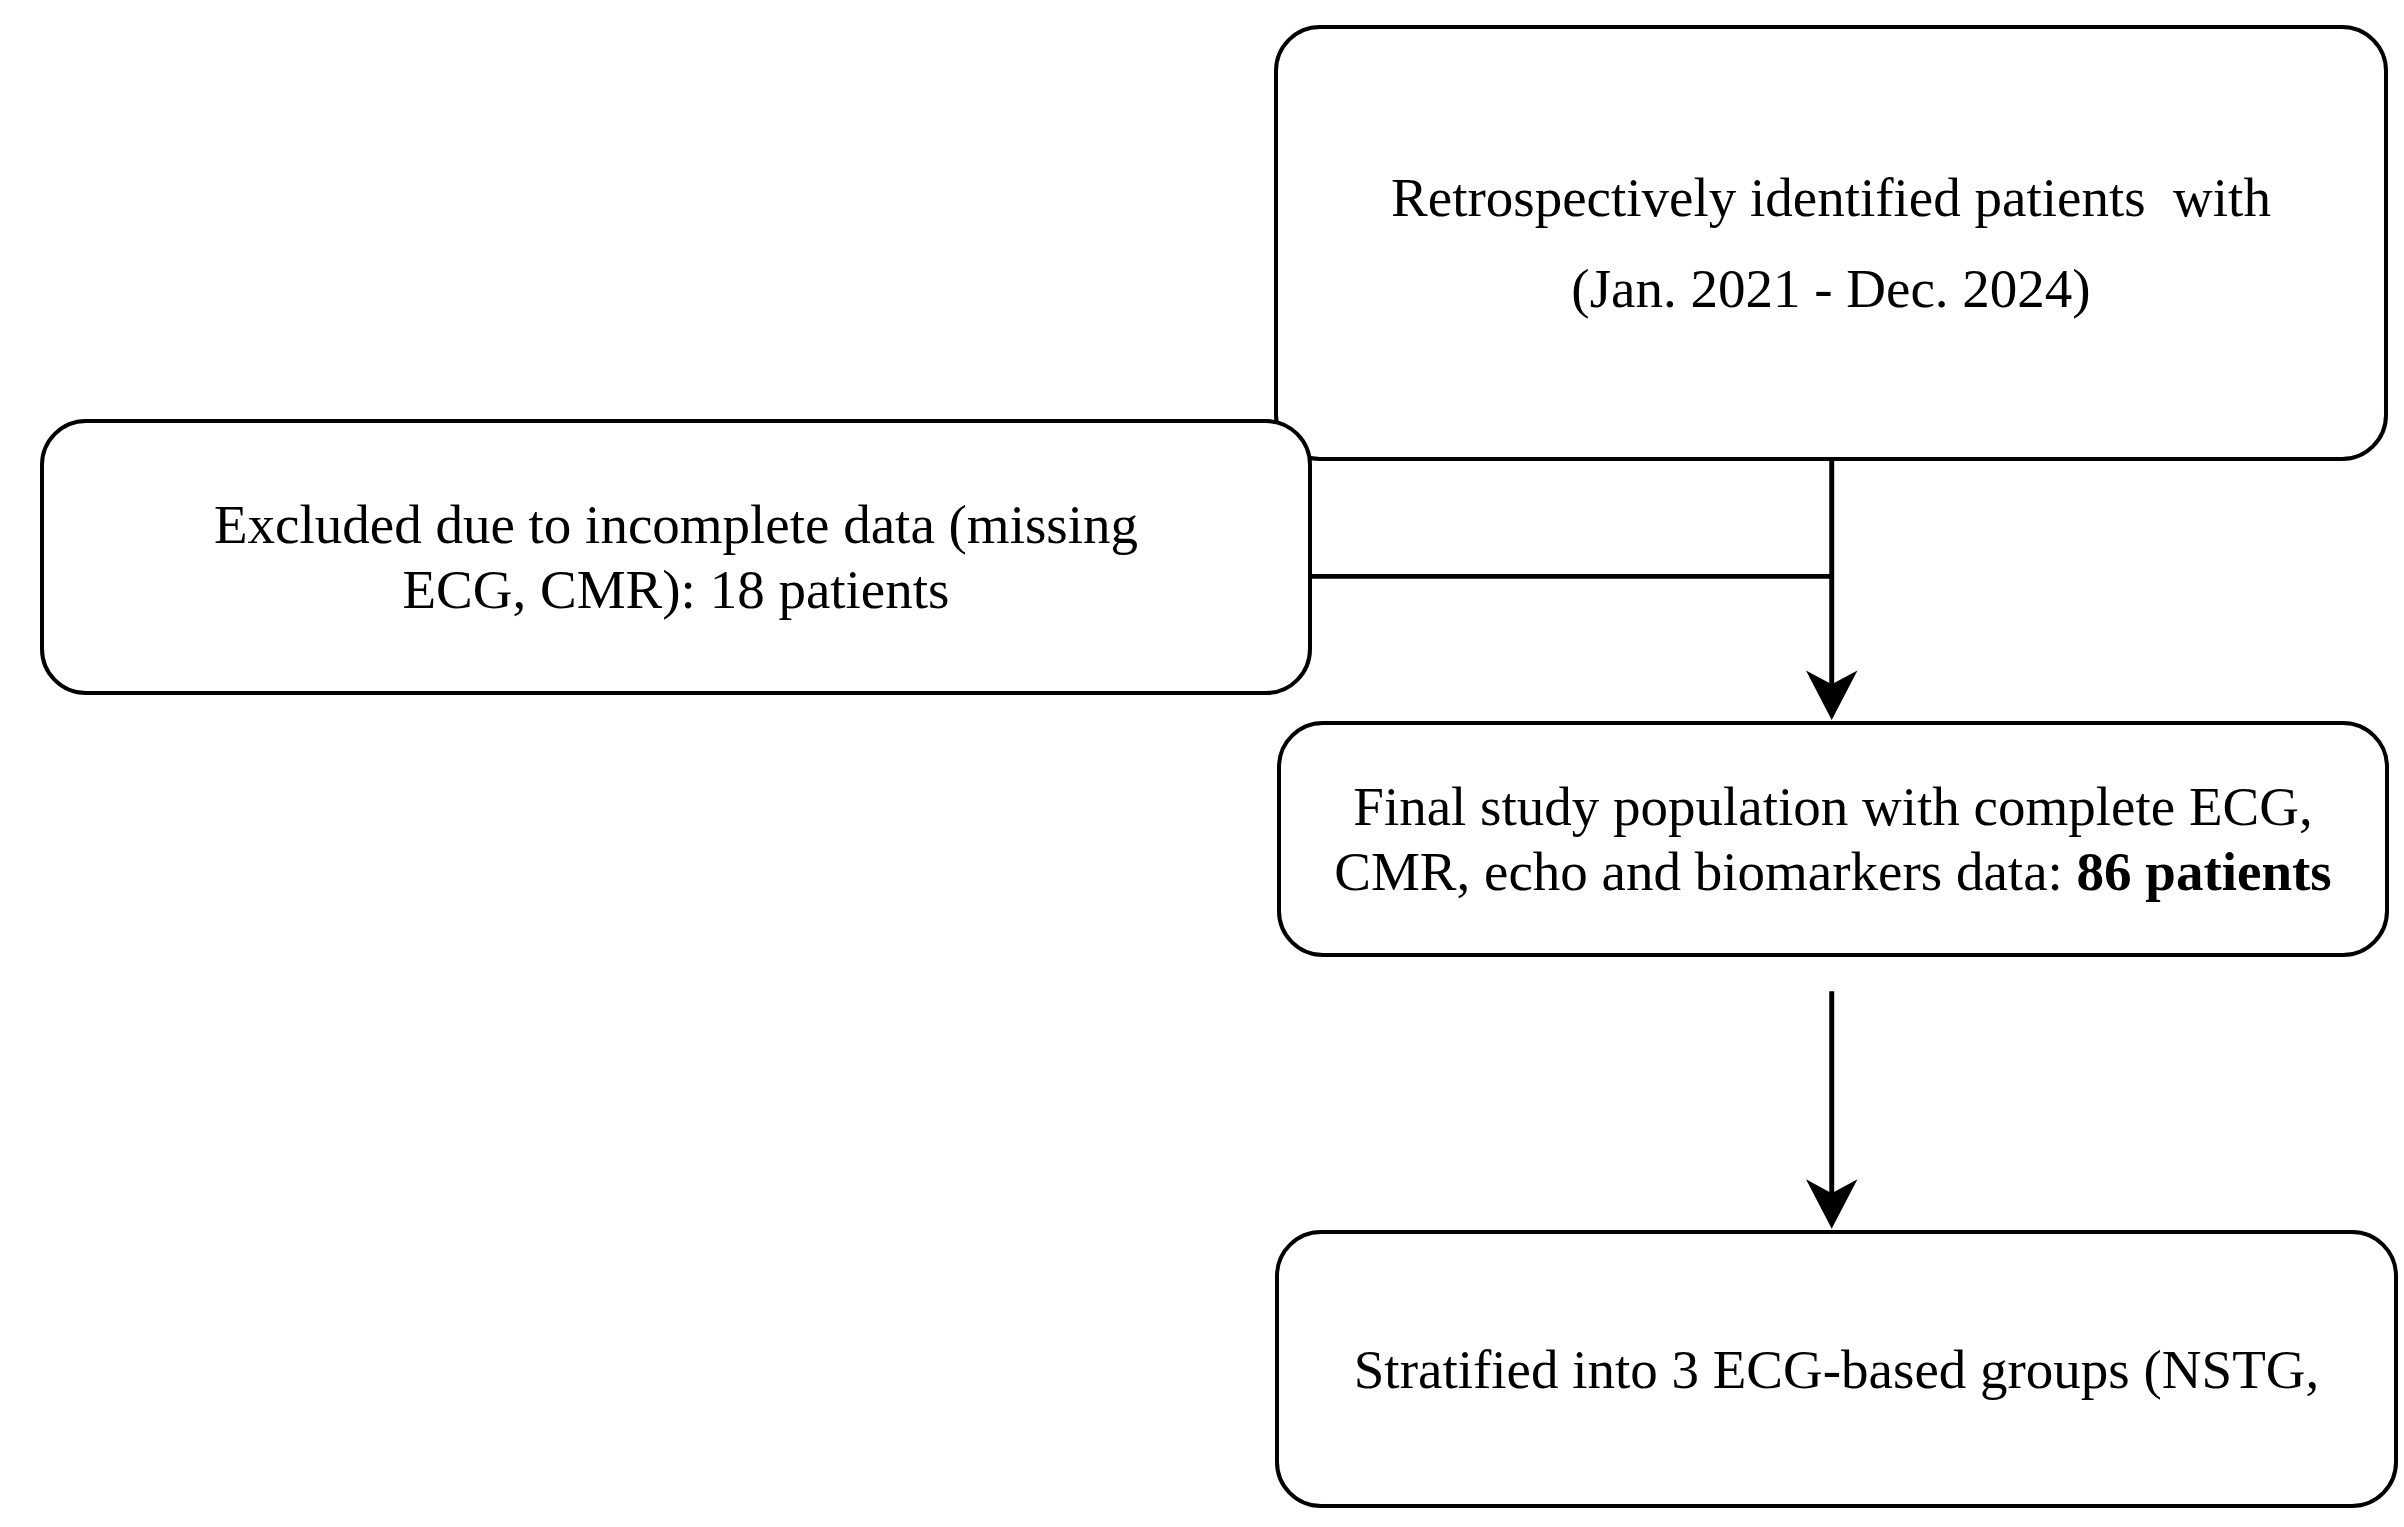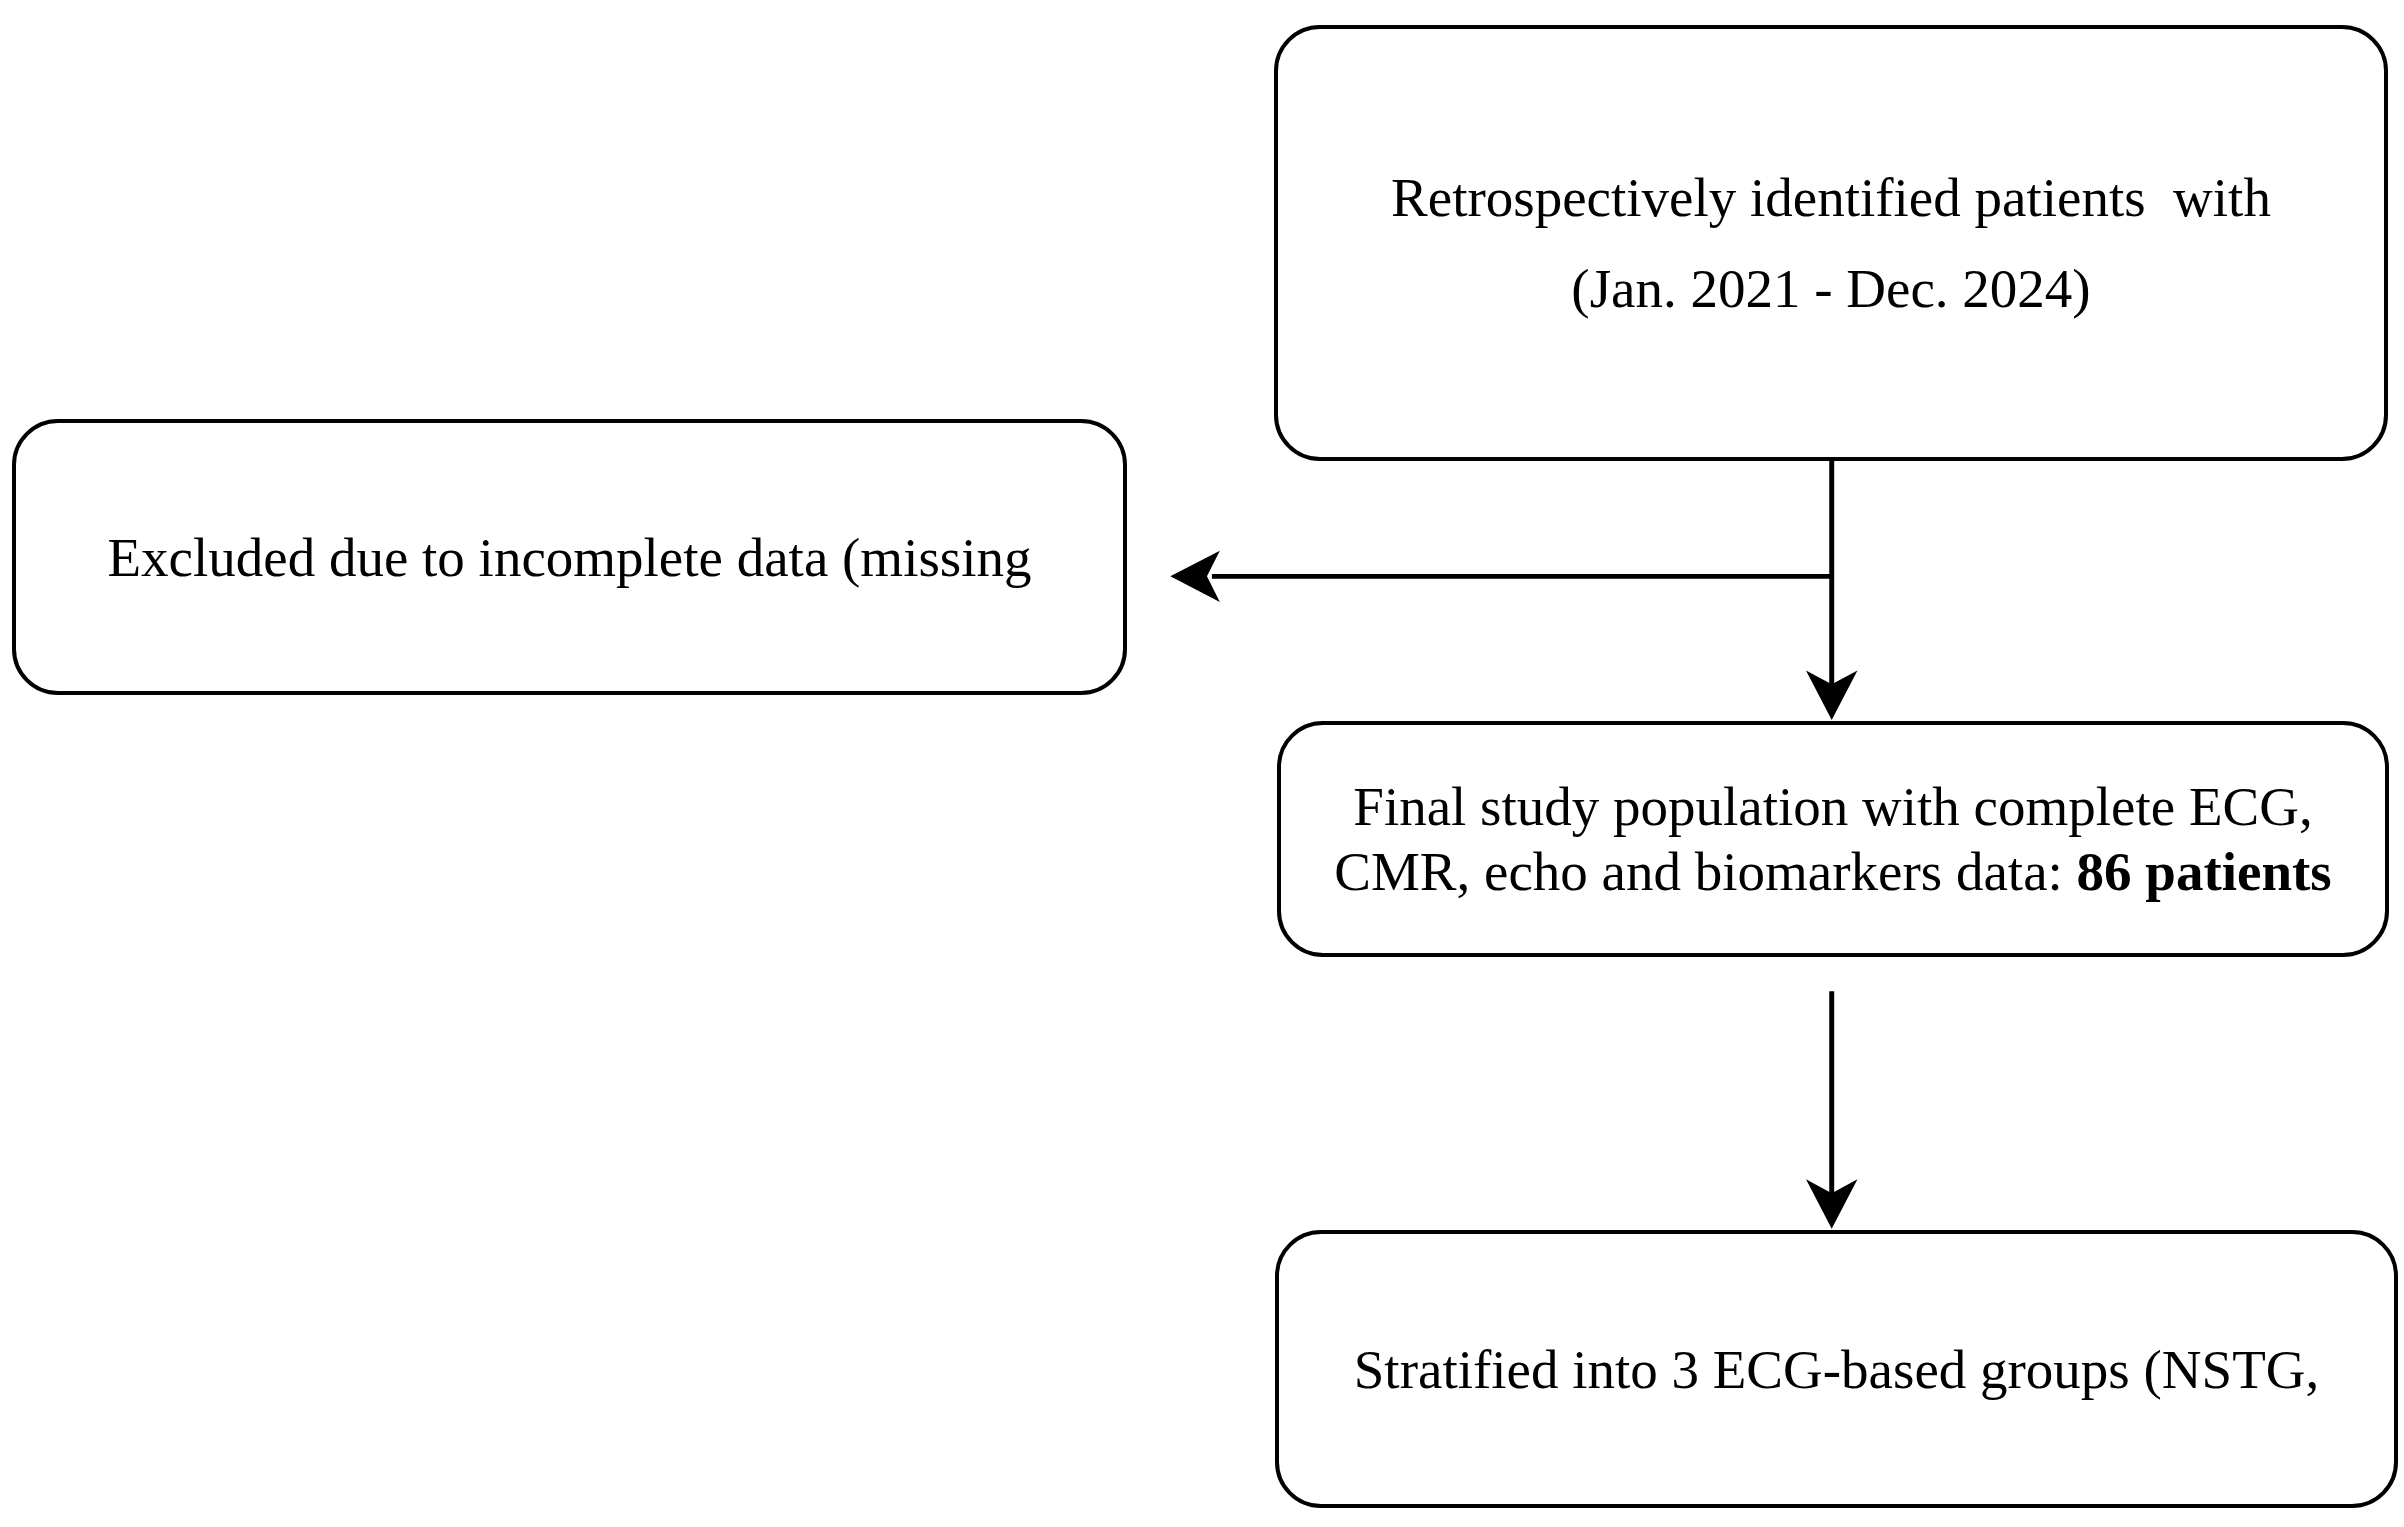--- a/index.html
+++ b/index.html
@@ -46,22 +46,22 @@
     font-weight: bold;
   }
   .date-line {
     margin-top: 26px;
   }
   .box-identified {
     left: 1274px; top: 25px;
     width: 1114px; height: 436px;
   }
   .box-excluded {
-    left: 12px; top: 419px;
-    width: 1115px; height: 276px;
+    left: 40px; top: 419px;
+    width: 1272px; height: 276px;
   }
   .box-final {
     left: 1277px; top: 721px;
     width: 1112px; height: 236px;
   }
   .box-stratified {
     left: 1275px; top: 1230px;
     width: 1123px; height: 278px;
   }
 </style>
@@ -82,20 +82,21 @@
     <polygon points="1850,1241 1824,1191 1850,1205 1876,1191" fill="#000000"></polygon>
   </svg>
 
   <div class="box box-identified">
     <div class="line">Retrospectively identified patients  with</div>
     <div class="line date-line">(Jan. 2021 - Dec. 2024)</div>
   </div>
 
   <div class="box box-excluded">
     <div class="line">Excluded due to incomplete data (missing</div>
+    <div class="line">ECG, CMR): 18 patients</div>
   </div>
 
   <div class="box box-final">
     <div class="line">Final study population with complete ECG,</div>
     <div class="line"><span>CMR, echo and biomarkers data: </span><span class="bold">86 patients</span></div>
   </div>
 
   <div class="box box-stratified">
     <div class="line">Stratified into 3 ECG-based groups (NSTG,</div>
   </div>

